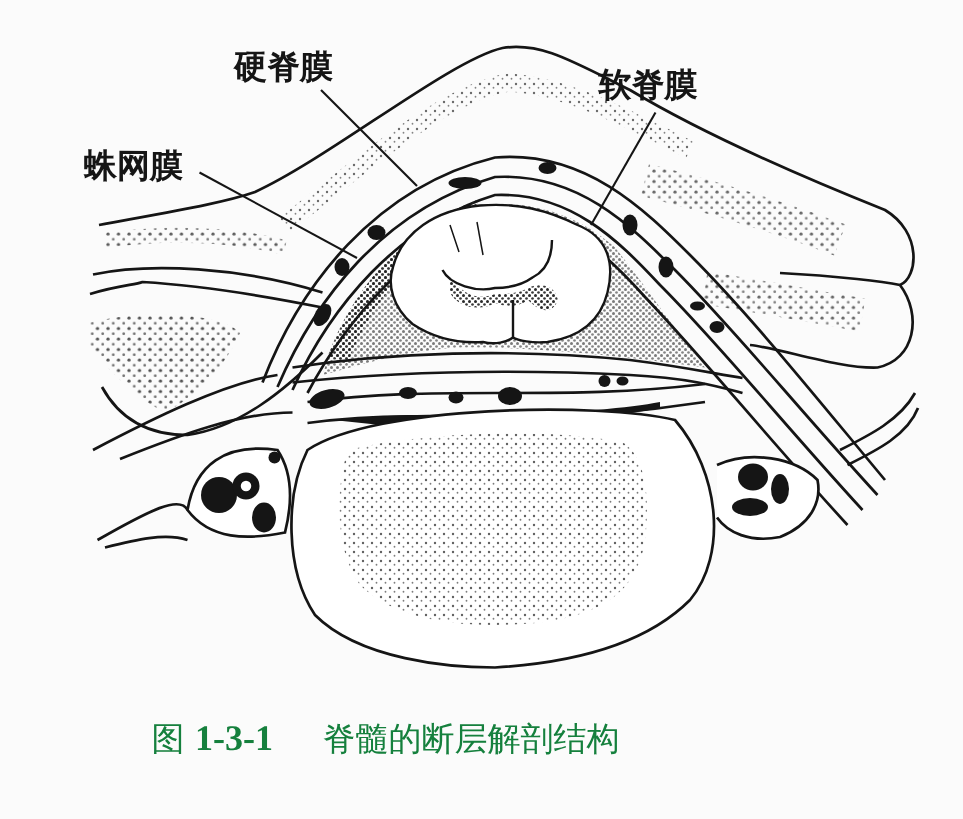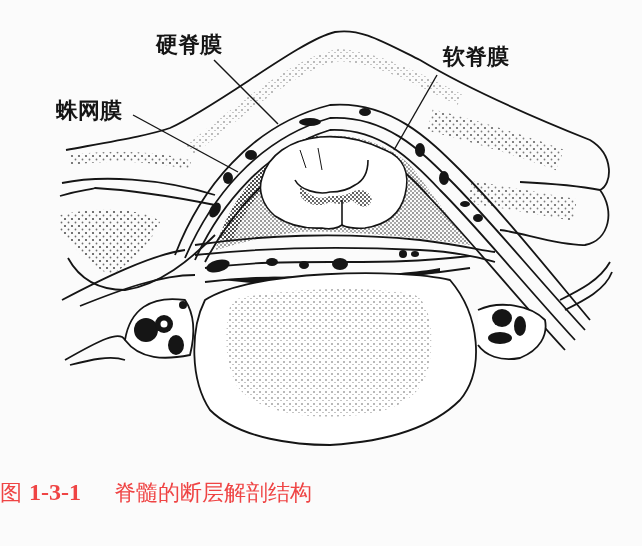--- a/index.html
+++ b/index.html
@@ -1,22 +1,22 @@
 <!DOCTYPE html>
 <html><head>
   <meta charset="utf-8">
   <style>
     html, body { margin: 0; padding: 0; background: #fbfbfb; }
     body { width: 642px; height: 546px; position: relative; overflow: hidden;
            font-family: "DejaVu Sans", sans-serif; }
     #figure { position: absolute; left: 0; top: 0; width: 642px; height: 546px; }
     .label { position: absolute; font-family: "DejaVu Sans", sans-serif; font-weight: bold;
              font-size: 22px; color: #151515; white-space: nowrap; letter-spacing: 0px; }
-    .caption { position: absolute; top: 478px; left: 0; width: 514px; text-align: left;
-               font-size: 22px; color: #ef4444; white-space: nowrap; }
+    .caption { position: absolute; top: 478px; left: 0; width: 514px; text-align: center;
+               font-size: 22px; color: #15803d; white-space: nowrap; }
     .caption .num { font-family: "Liberation Serif", serif; font-weight: bold; font-size: 24px; }
     .caption .fig { font-family: "DejaVu Sans", sans-serif; }
     .caption .title { font-family: "DejaVu Sans", sans-serif; margin-left: 26px; }
   </style>
 </head>
 <body>
 
 <svg id="figure" viewBox="0 0 642 546" xmlns="http://www.w3.org/2000/svg">
   <defs>
     <pattern id="dots" width="7" height="7" patternUnits="userSpaceOnUse">
@@ -124,19 +124,19 @@
 
   <g stroke="#151515" stroke-width="1.4" fill="none">
     <line x1="214" y1="60" x2="278" y2="124"></line>
     <line x1="133" y1="115" x2="238" y2="172"></line>
     <line x1="437" y1="75" x2="394" y2="150"></line>
   </g>
 </svg>
 
 <div class="label" style="left:138px; top:30px;margin-left:18px;">硬脊膜</div>
 <div class="label" style="left:56px; top:96px;">蛛网膜</div>
-<div class="label" style="left:443px; top:42px;">软脊膜</div>
+<div class="label" style="left:399px; top:42px;">软脊膜</div>
 
 <div class="caption">
   <span class="fig">图</span>
   <span class="num">1-3-1</span>
   <span class="title">脊髓的断层解剖结构</span>
 </div>
 
 </body></html>

